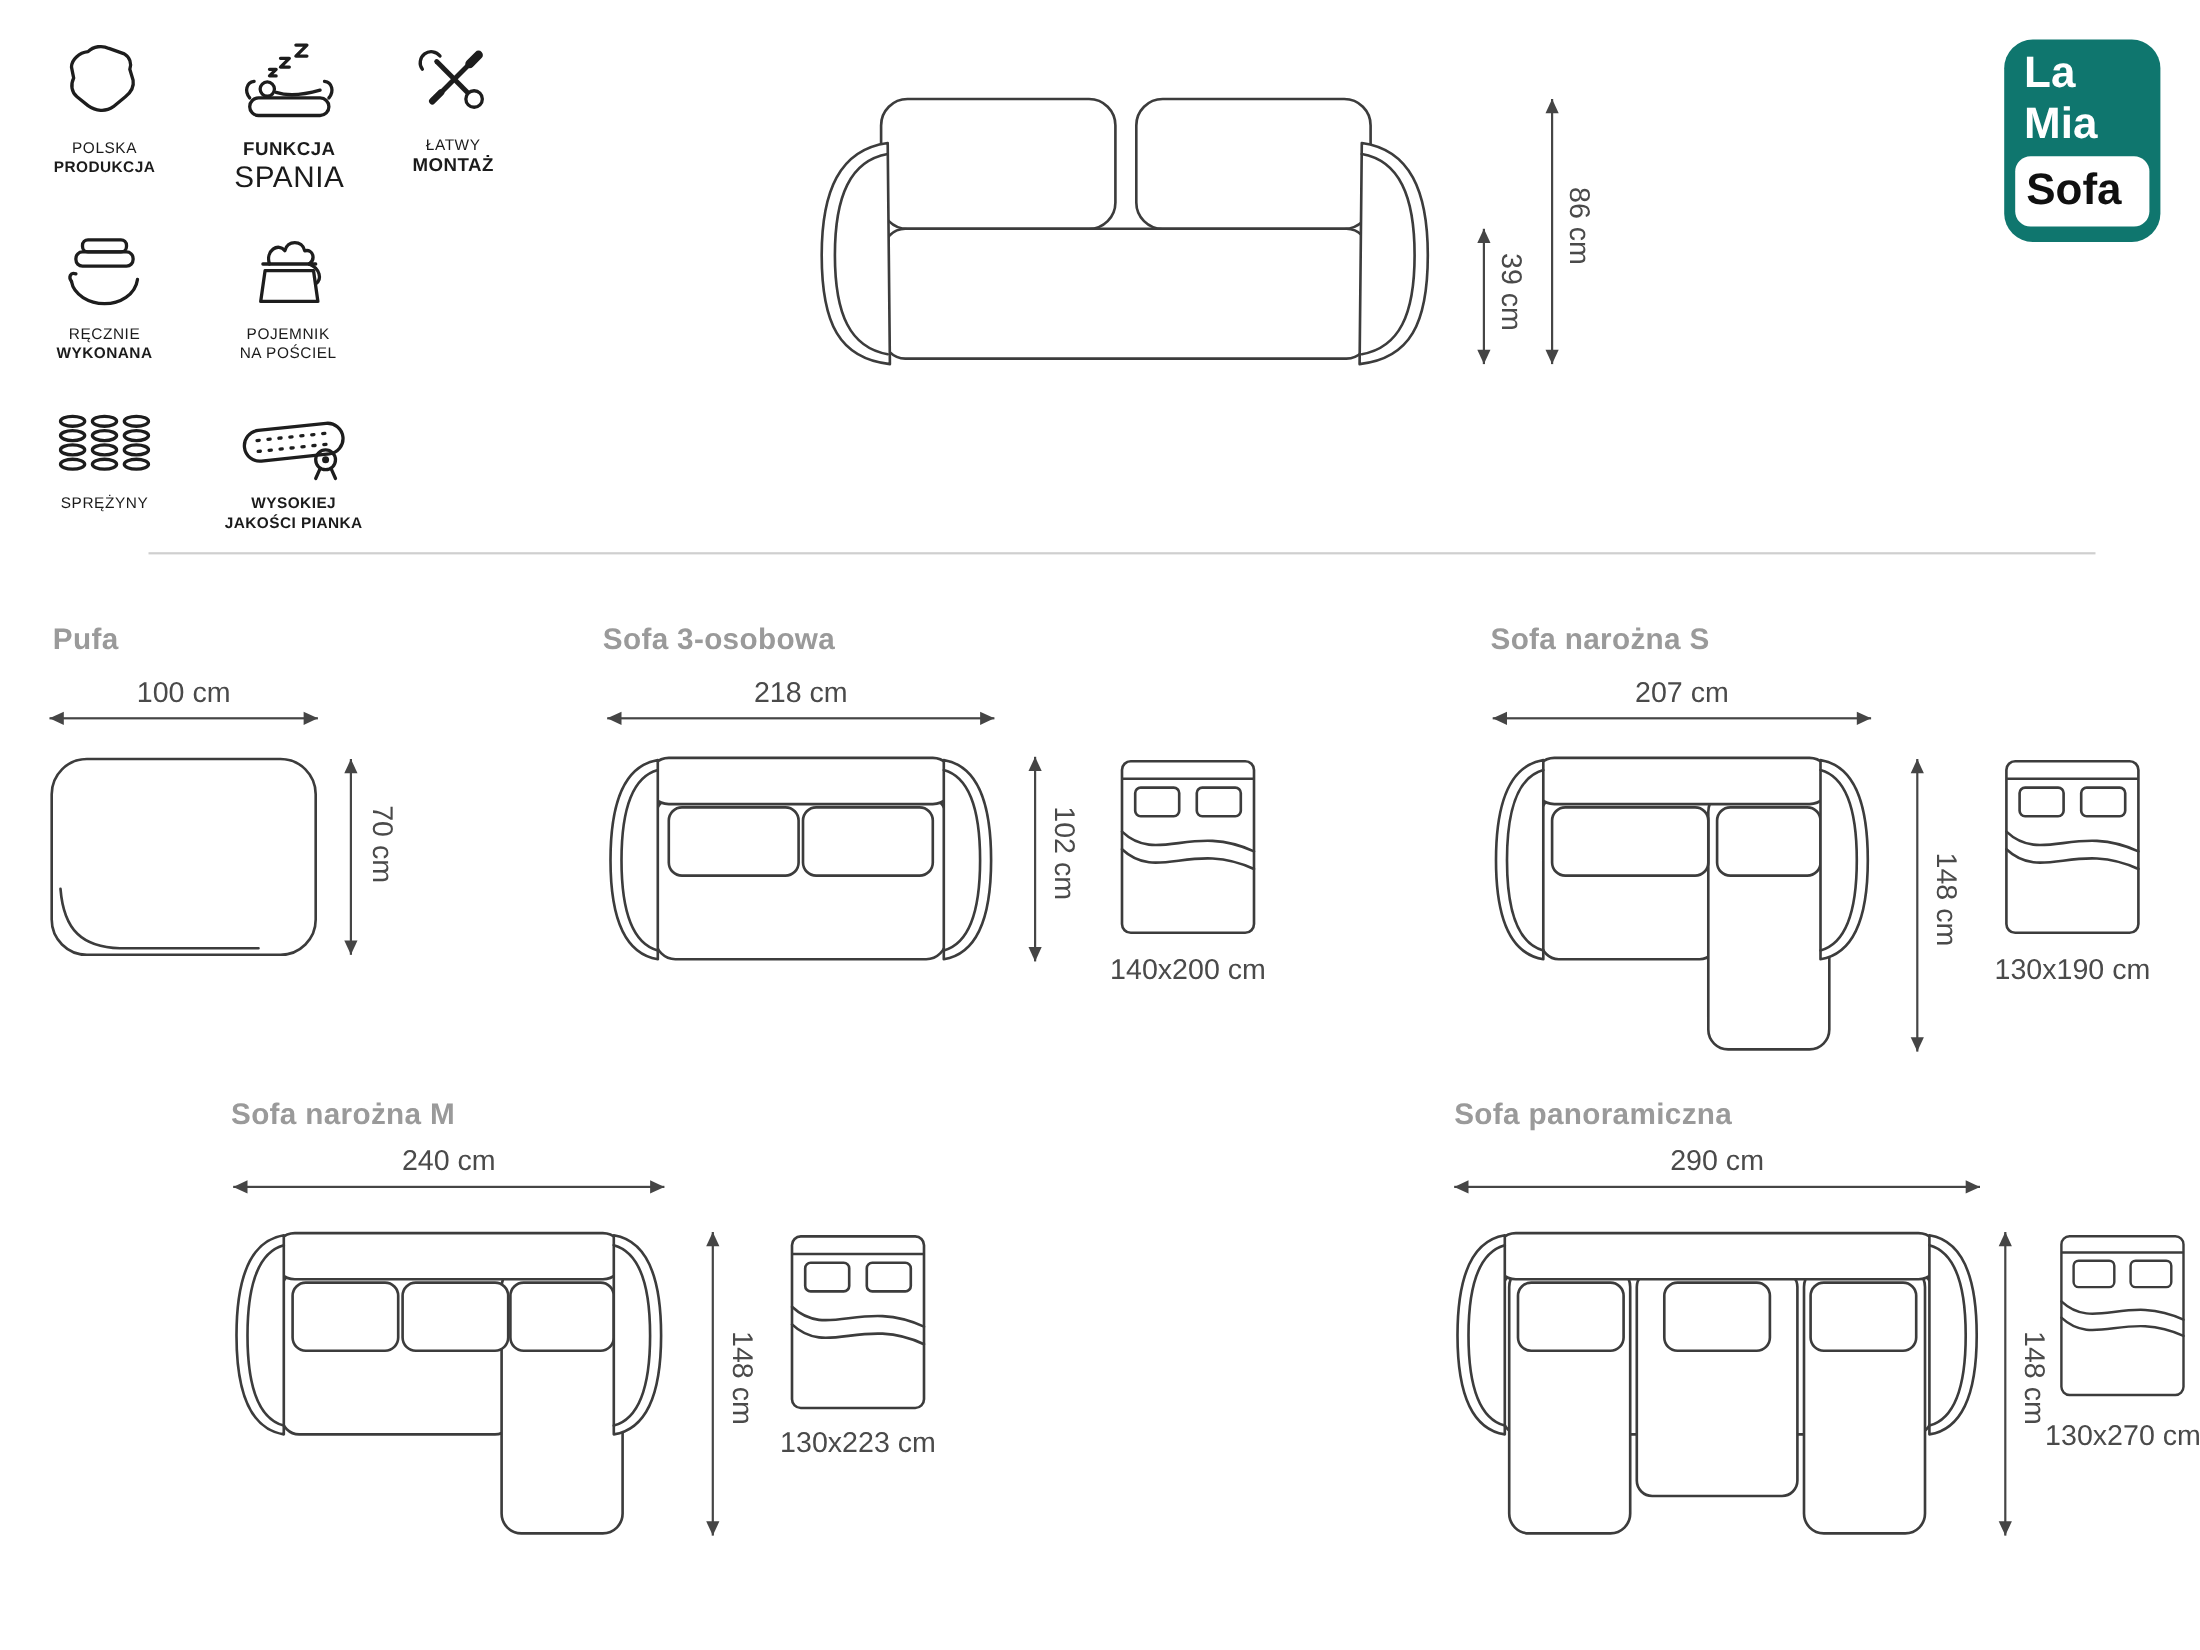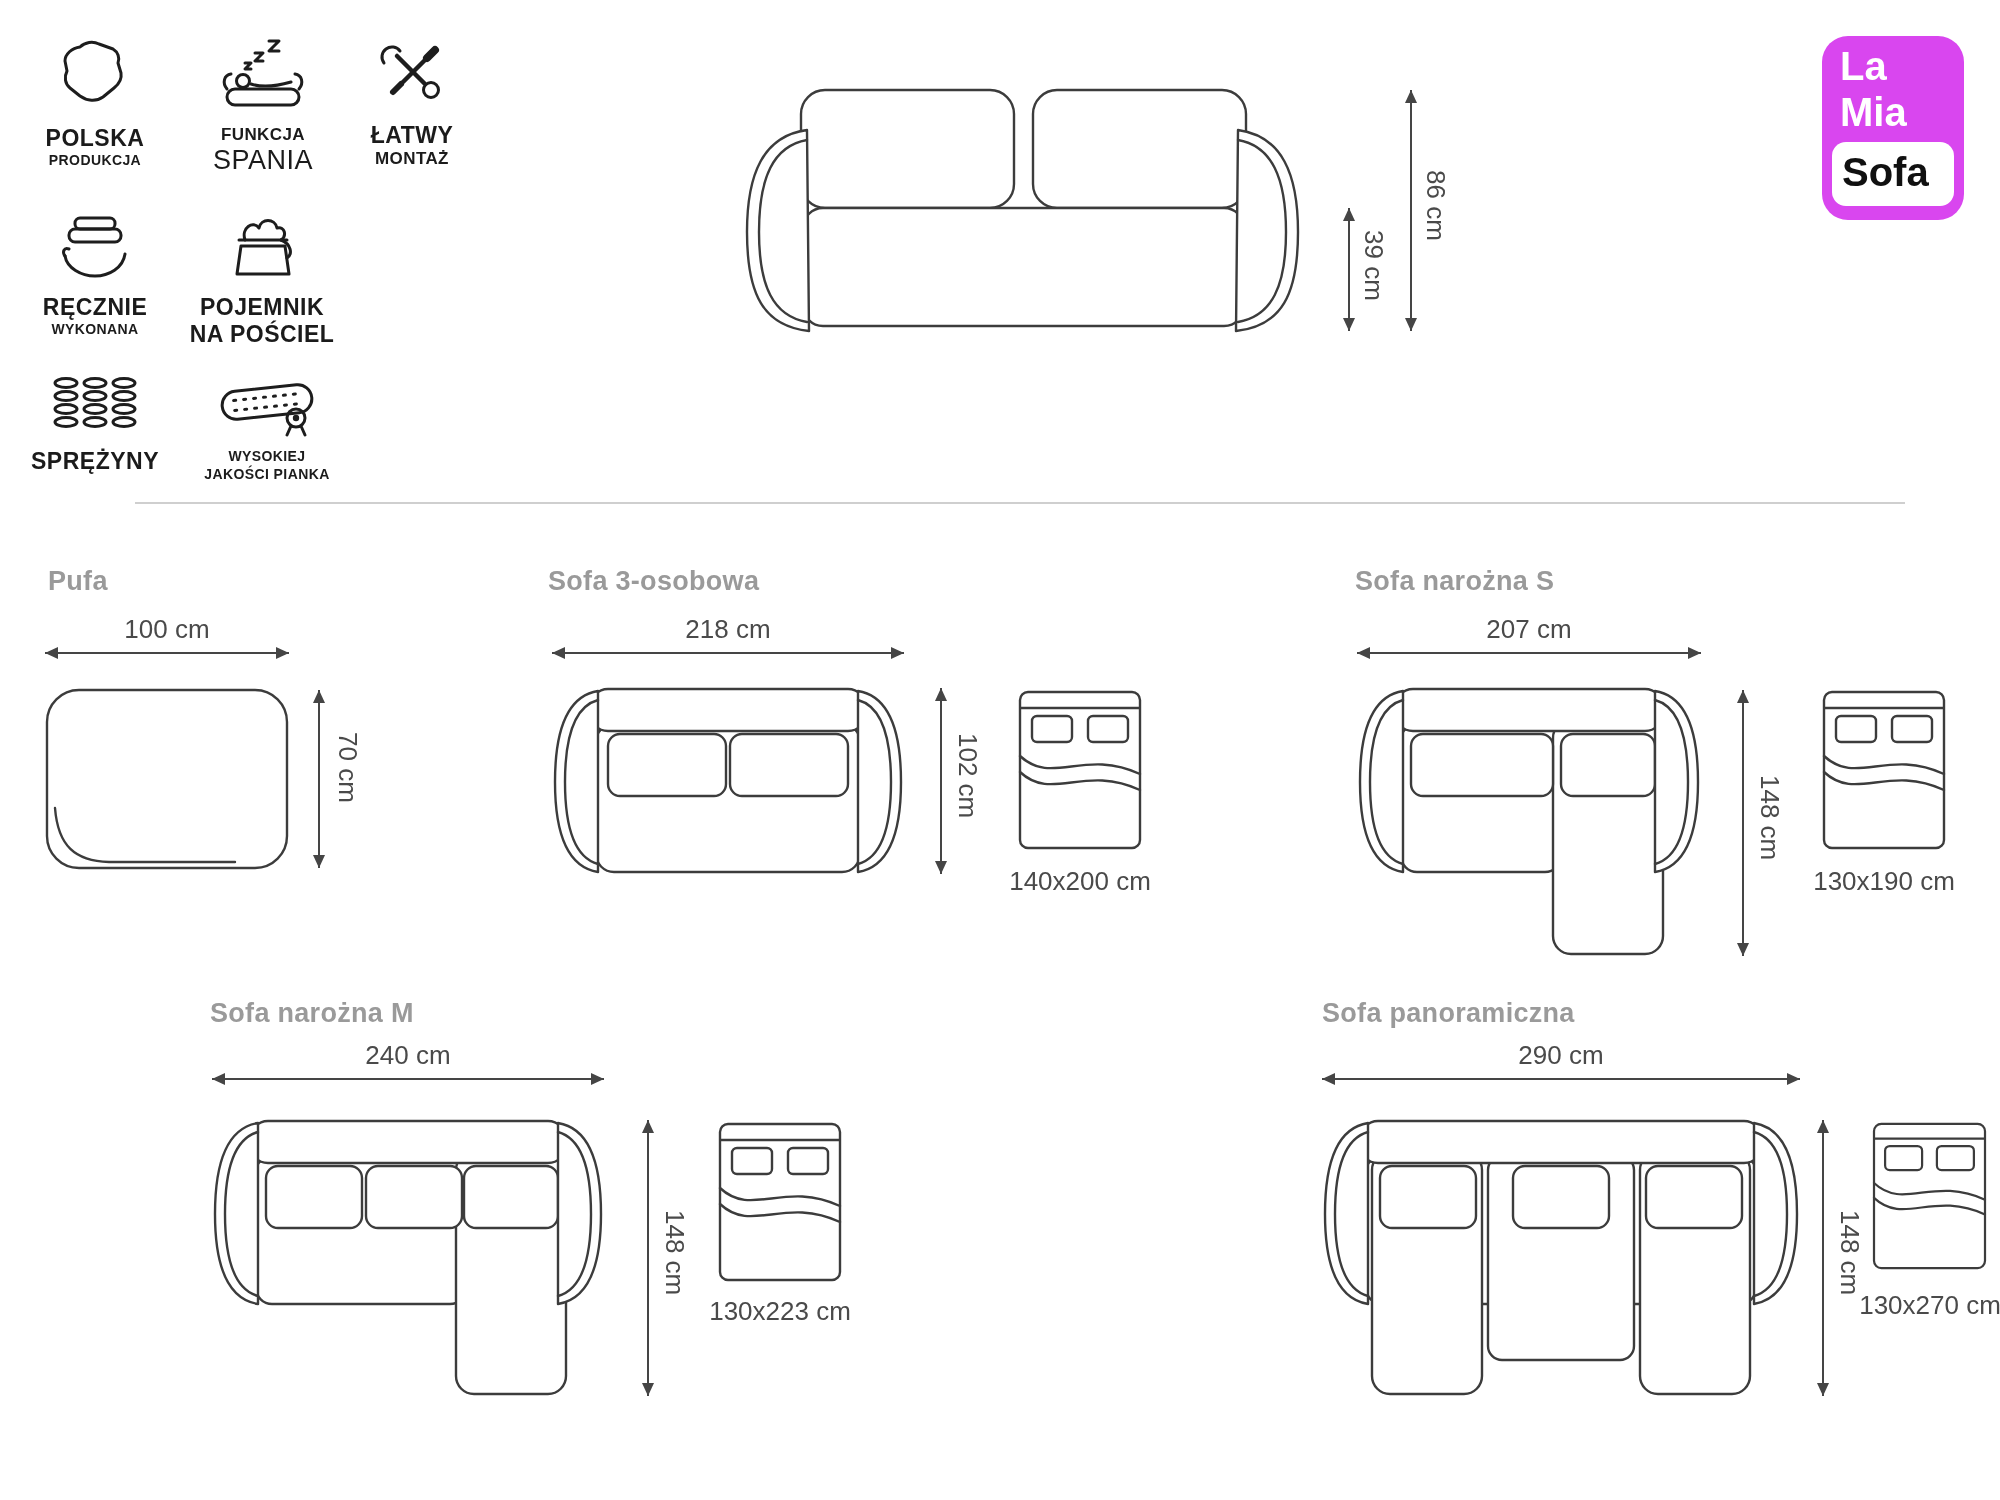--- a/index.html
+++ b/index.html
@@ -4,21 +4,21 @@
 <style>
   * { margin:0; padding:0; box-sizing:border-box; }
   html,body { background:#ffffff; }
   body { font-family:"Liberation Sans", sans-serif; color:#1b1b1b; }
   #canvas { position:relative; width:2000px; height:1500px; background:#ffffff; overflow:hidden; }
 
   
   .feature { position:absolute; display:flex; flex-direction:column; align-items:center; text-align:center; }
   .feature .icon { display:block; margin-bottom:6px; }
   .lbl-xl { font-size:27px; font-weight:400; letter-spacing:.5px; line-height:1.12; }
-  .lbl-lg { font-size:23px; font-weight:700; letter-spacing:.5px; line-height:1.18; }
+  .lbl-lg { font-size:14px; font-weight:400; letter-spacing:.5px; line-height:1.18; }
   .lbl-md { font-size:17px; font-weight:800; letter-spacing:.4px; line-height:1.2; }
   .lbl-sm { font-size:14px; font-weight:700; letter-spacing:.4px; line-height:1.25; }
 
   .icon svg path, .icon svg rect, .icon svg circle, .icon svg ellipse, .icon svg line {
     fill:none; stroke:#1d1d1d; stroke-width:3; stroke-linecap:round; stroke-linejoin:round; }
   .icon svg .fill { fill:#1d1d1d; stroke:none; }
   .icon svg .sw45 { stroke-width:4.5; }
   .icon svg .sw6 { stroke-width:6; }
   .icon svg .sw8 { stroke-width:8; }
   .icon svg .dash { stroke-dasharray:2 8; }
@@ -42,21 +42,21 @@
   .arrow-v::after { content:""; position:absolute; bottom:0; left:-5px; width:0; height:0;
     border-left:6px solid transparent; border-right:6px solid transparent; border-top:13px solid #454545; }
 
   .dim-label { position:absolute; font-size:26px; color:#4a4a4a; text-align:center; }
   .vdim-label { position:absolute; font-size:26px; color:#4a4a4a; writing-mode:vertical-rl; }
   .heading { position:absolute; font-size:27px; font-weight:700; color:#9a9a9a; letter-spacing:.3px; }
   .divider { position:absolute; height:2px; background:#cfcfcf; }
   .title { position:absolute; font-size:40px; font-weight:700; letter-spacing:2px; color:#2d2d2d; text-align:center; }
 
   
-  .logo { position:absolute; left:1822px; top:36px; width:142px; height:184px; background:#d946ef; border-radius:26px;padding-left:36px; }
+  .logo { position:absolute; left:1822px; top:36px; width:142px; height:184px; background:#0f766e; border-radius:26px;padding-left:36px; }
   .logo .l1, .logo .l2 { position:absolute; left:18px; color:#ffffff; font-size:40px; font-weight:800; }
   .logo .l1 { top:8px; }
   .logo .l2 { top:54px; }
   .logo-band { position:absolute; left:10px; top:106px; width:122px; height:64px; background:#ffffff; border-radius:14px; }
   .logo .l3 { position:absolute; left:20px; top:114px; color:#101010; font-size:40px; font-weight:800; }
 </style>
 </head>
 <body>
 
 <div id="canvas">

